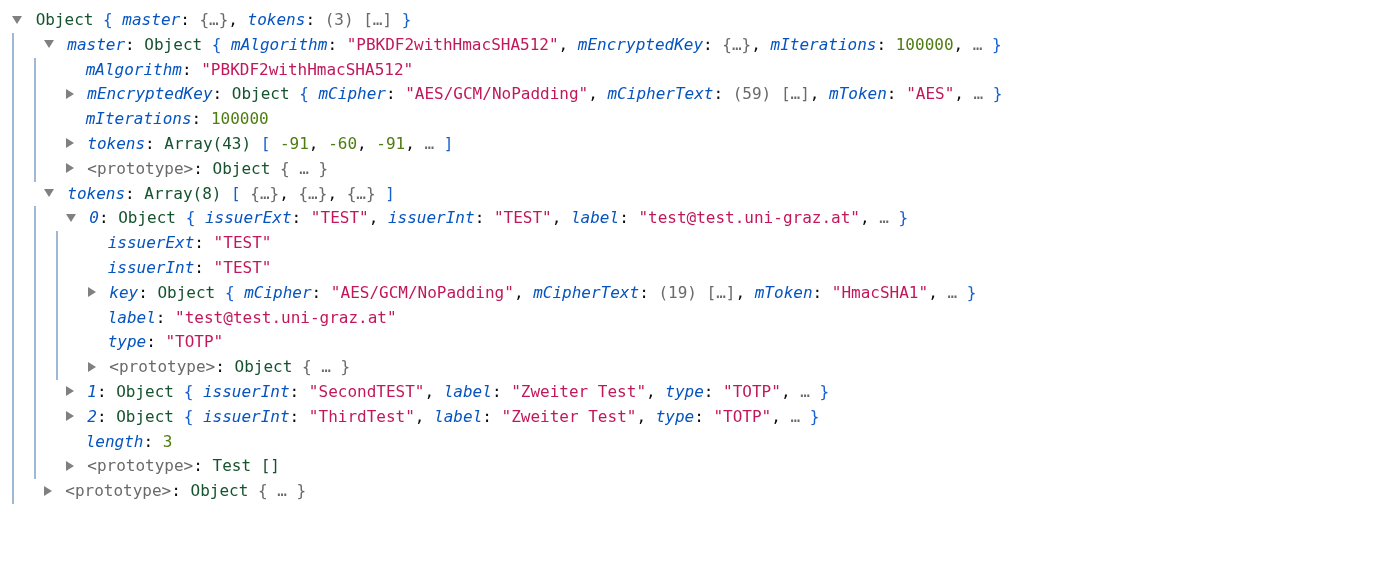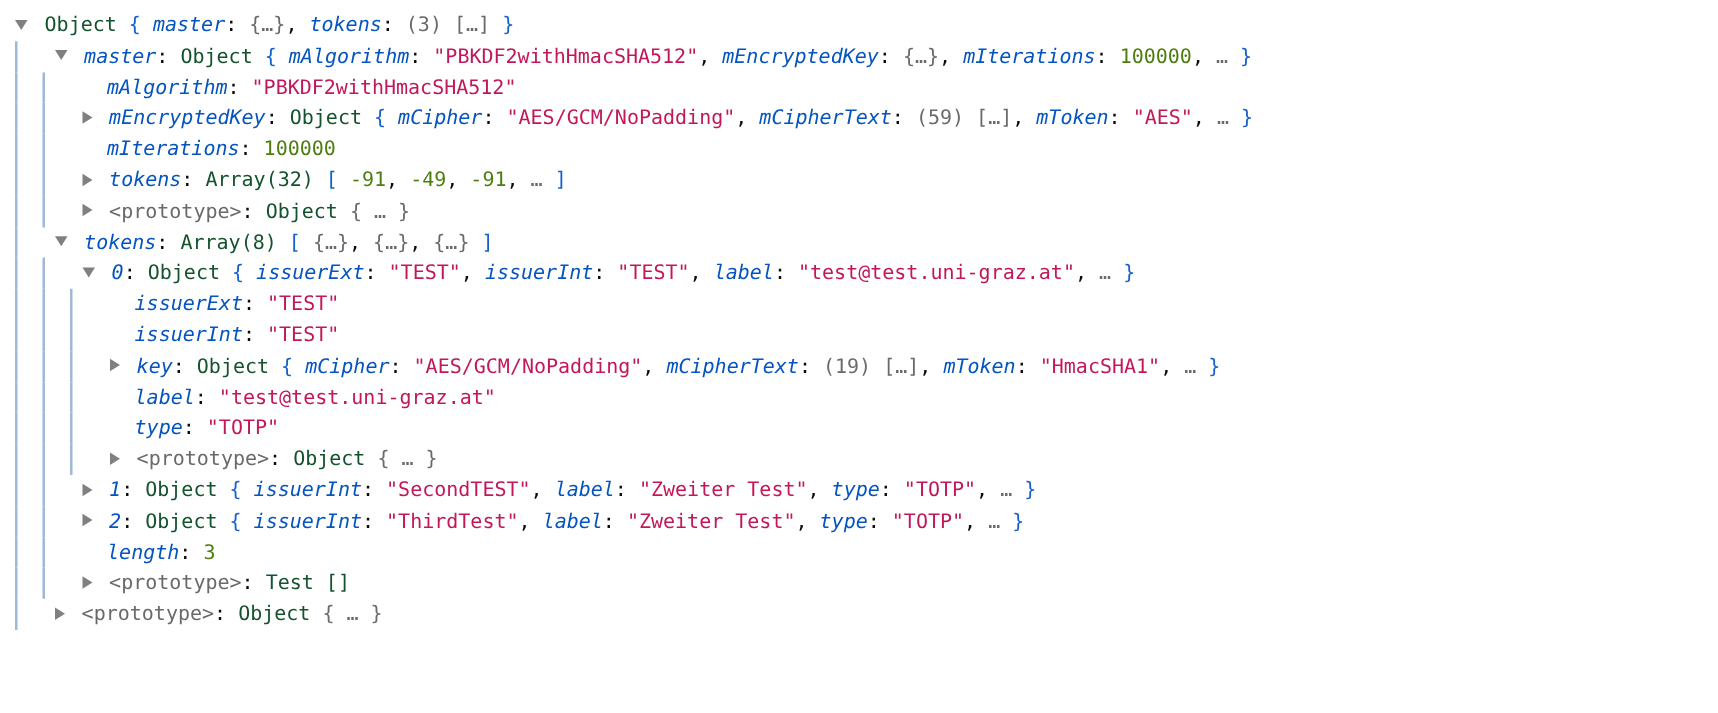--- a/index.html
+++ b/index.html
@@ -110,24 +110,24 @@
 <div class="row">
   <span class="vbar"></span><span class="vbar"></span><span class="sp"></span>
   <span class="k">mIterations</span><span>: </span>
   <span class="n">100000</span>
 </div>
 
 <div class="row">
   <span class="vbar"></span><span class="vbar"></span>
   <span class="tw right"></span>
   <span class="k">tokens</span><span>: </span>
-  <span class="t">Array(32)</span>
+  <span class="t">Array(43)</span>
   <span class="br"> [ </span>
   <span class="n">-91</span><span>, </span>
-  <span class="n">-49</span><span>, </span>
+  <span class="n">-60</span><span>, </span>
   <span class="n">-91</span><span>, </span>
   <span class="d">…</span>
   <span class="br"> ]</span>
 </div>
 
 <div class="row">
   <span class="vbar"></span><span class="vbar"></span>
   <span class="tw right"></span>
   <span class="d">&lt;prototype&gt;</span><span>: </span>
   <span class="t">Object</span>

